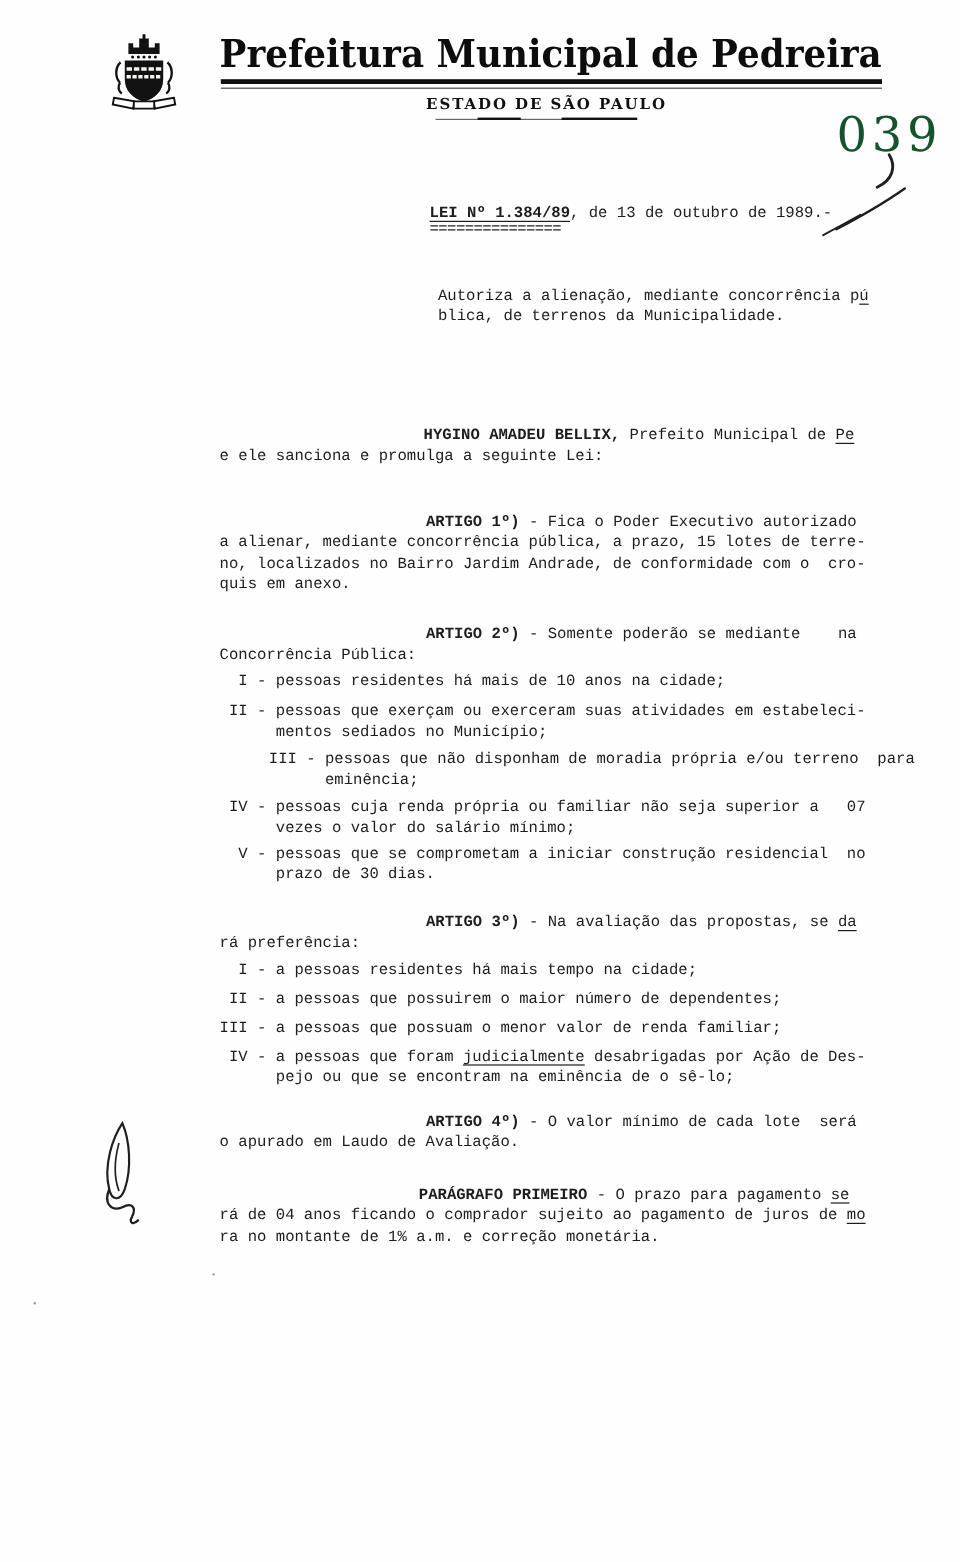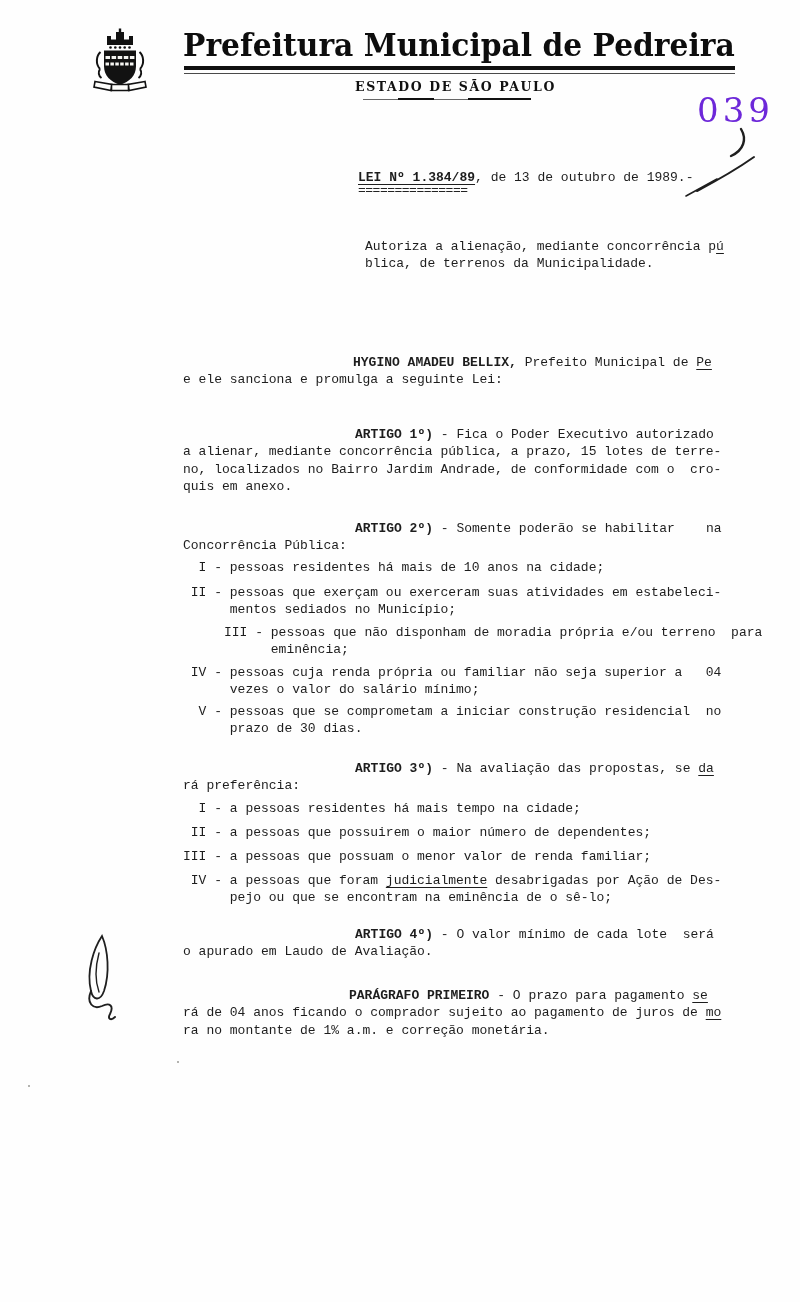--- a/index.html
+++ b/index.html
@@ -26,21 +26,21 @@
     position:absolute; left:183px; top:79px; width:545px; text-align:center;
     font-family:"DejaVu Serif","Liberation Serif",serif; font-weight:bold;
     font-size:12.5px; letter-spacing:1.6px; color:#111; white-space:nowrap;
   }
   .sub-rule-thin  { position:absolute; left:363px; top:99px;  width:168px; border-top:1px solid #666; }
   .sub-rule-darkA { position:absolute; left:398px; top:98px;  width:36px;  border-top:2px solid #111; }
   .sub-rule-darkB { position:absolute; left:468px; top:98px;  width:63px;  border-top:2px solid #111; }
   .stamp {
     position:absolute; left:697px; top:90px;
     font-family:"DejaVu Serif","Liberation Serif",serif;
-    font-size:34px; letter-spacing:4px; color:#6d28d9;
+    font-size:40px; letter-spacing:4px; color:#14532d;
   }
   
   .doc-body { position:absolute; left:0; top:0; width:676px; height:1302px; }
   .block { position:absolute; left:183px; width:600px; }
   .line  { white-space:pre; font-size:13px; line-height:17.4px; }
   .bold  { font-weight:bold; }
   .uline { text-decoration:underline; text-underline-offset:2.5px; text-decoration-thickness:1px; }
   .equals{ margin-top:-4px; letter-spacing:-0.5px; color:#222; }
   
   .ink-overlay { position:absolute; left:0; top:0; width:800px; height:1302px; pointer-events:none; }
@@ -103,36 +103,36 @@
         <div class="line" style="padding-left: 170px;"><span class="bold">HYGINO AMADEU BELLIX,</span><span> Prefeito Municipal de </span><span class="uline">Pe</span></div>
         <div class="line"><span>e ele sanciona e promulga a seguinte Lei:</span></div>
       </div>
       <div class="block" style="top: 426px;">
         <div class="line" style="padding-left: 172px;"><span class="bold">ARTIGO 1º)</span><span> - Fica o Poder Executivo autorizado</span></div>
         <div class="line"><span>a alienar, mediante concorrência pública, a prazo, 15 lotes de terre-</span></div>
         <div class="line"><span>no, localizados no Bairro Jardim Andrade, de conformidade com o  cro-</span></div>
         <div class="line"><span>quis em anexo.</span></div>
       </div>
       <div class="block" style="top: 520px;">
-        <div class="line" style="padding-left: 172px;"><span class="bold">ARTIGO 2º)</span><span> - Somente poderão se habilitar    na</span></div>
+        <div class="line" style="padding-left: 172px;"><span class="bold">ARTIGO 2º)</span><span> - Somente poderão se mediante    na</span></div>
         <div class="line"><span>Concorrência Pública:</span></div>
       </div>
       <div class="block" style="top: 559px;">
         <div class="line"><span>  I - pessoas residentes há mais de 10 anos na cidade;</span></div>
       </div>
       <div class="block" style="top: 584px;">
         <div class="line"><span> II - pessoas que exerçam ou exerceram suas atividades em estabeleci-</span></div>
         <div class="line"><span>      mentos sediados no Município;</span></div>
       </div>
       <div class="block" style="top: 624px; margin-left: 41px;">
         <div class="line"><span>III - pessoas que não disponham de moradia própria e/ou terreno  para</span></div>
         <div class="line"><span>      eminência;</span></div>
       </div>
       <div class="block" style="top: 664px;">
-        <div class="line"><span> IV - pessoas cuja renda própria ou familiar não seja superior a   04</span></div>
+        <div class="line"><span> IV - pessoas cuja renda própria ou familiar não seja superior a   07</span></div>
         <div class="line"><span>      vezes o valor do salário mínimo;</span></div>
       </div>
       <div class="block" style="top: 703px;">
         <div class="line"><span>  V - pessoas que se comprometam a iniciar construção residencial  no</span></div>
         <div class="line"><span>      prazo de 30 dias.</span></div>
       </div>
       <div class="block" style="top: 760px;">
         <div class="line" style="padding-left: 172px;"><span class="bold">ARTIGO 3º)</span><span> - Na avaliação das propostas, se </span><span class="uline">da</span></div>
         <div class="line"><span>rá preferência:</span></div>
       </div>

